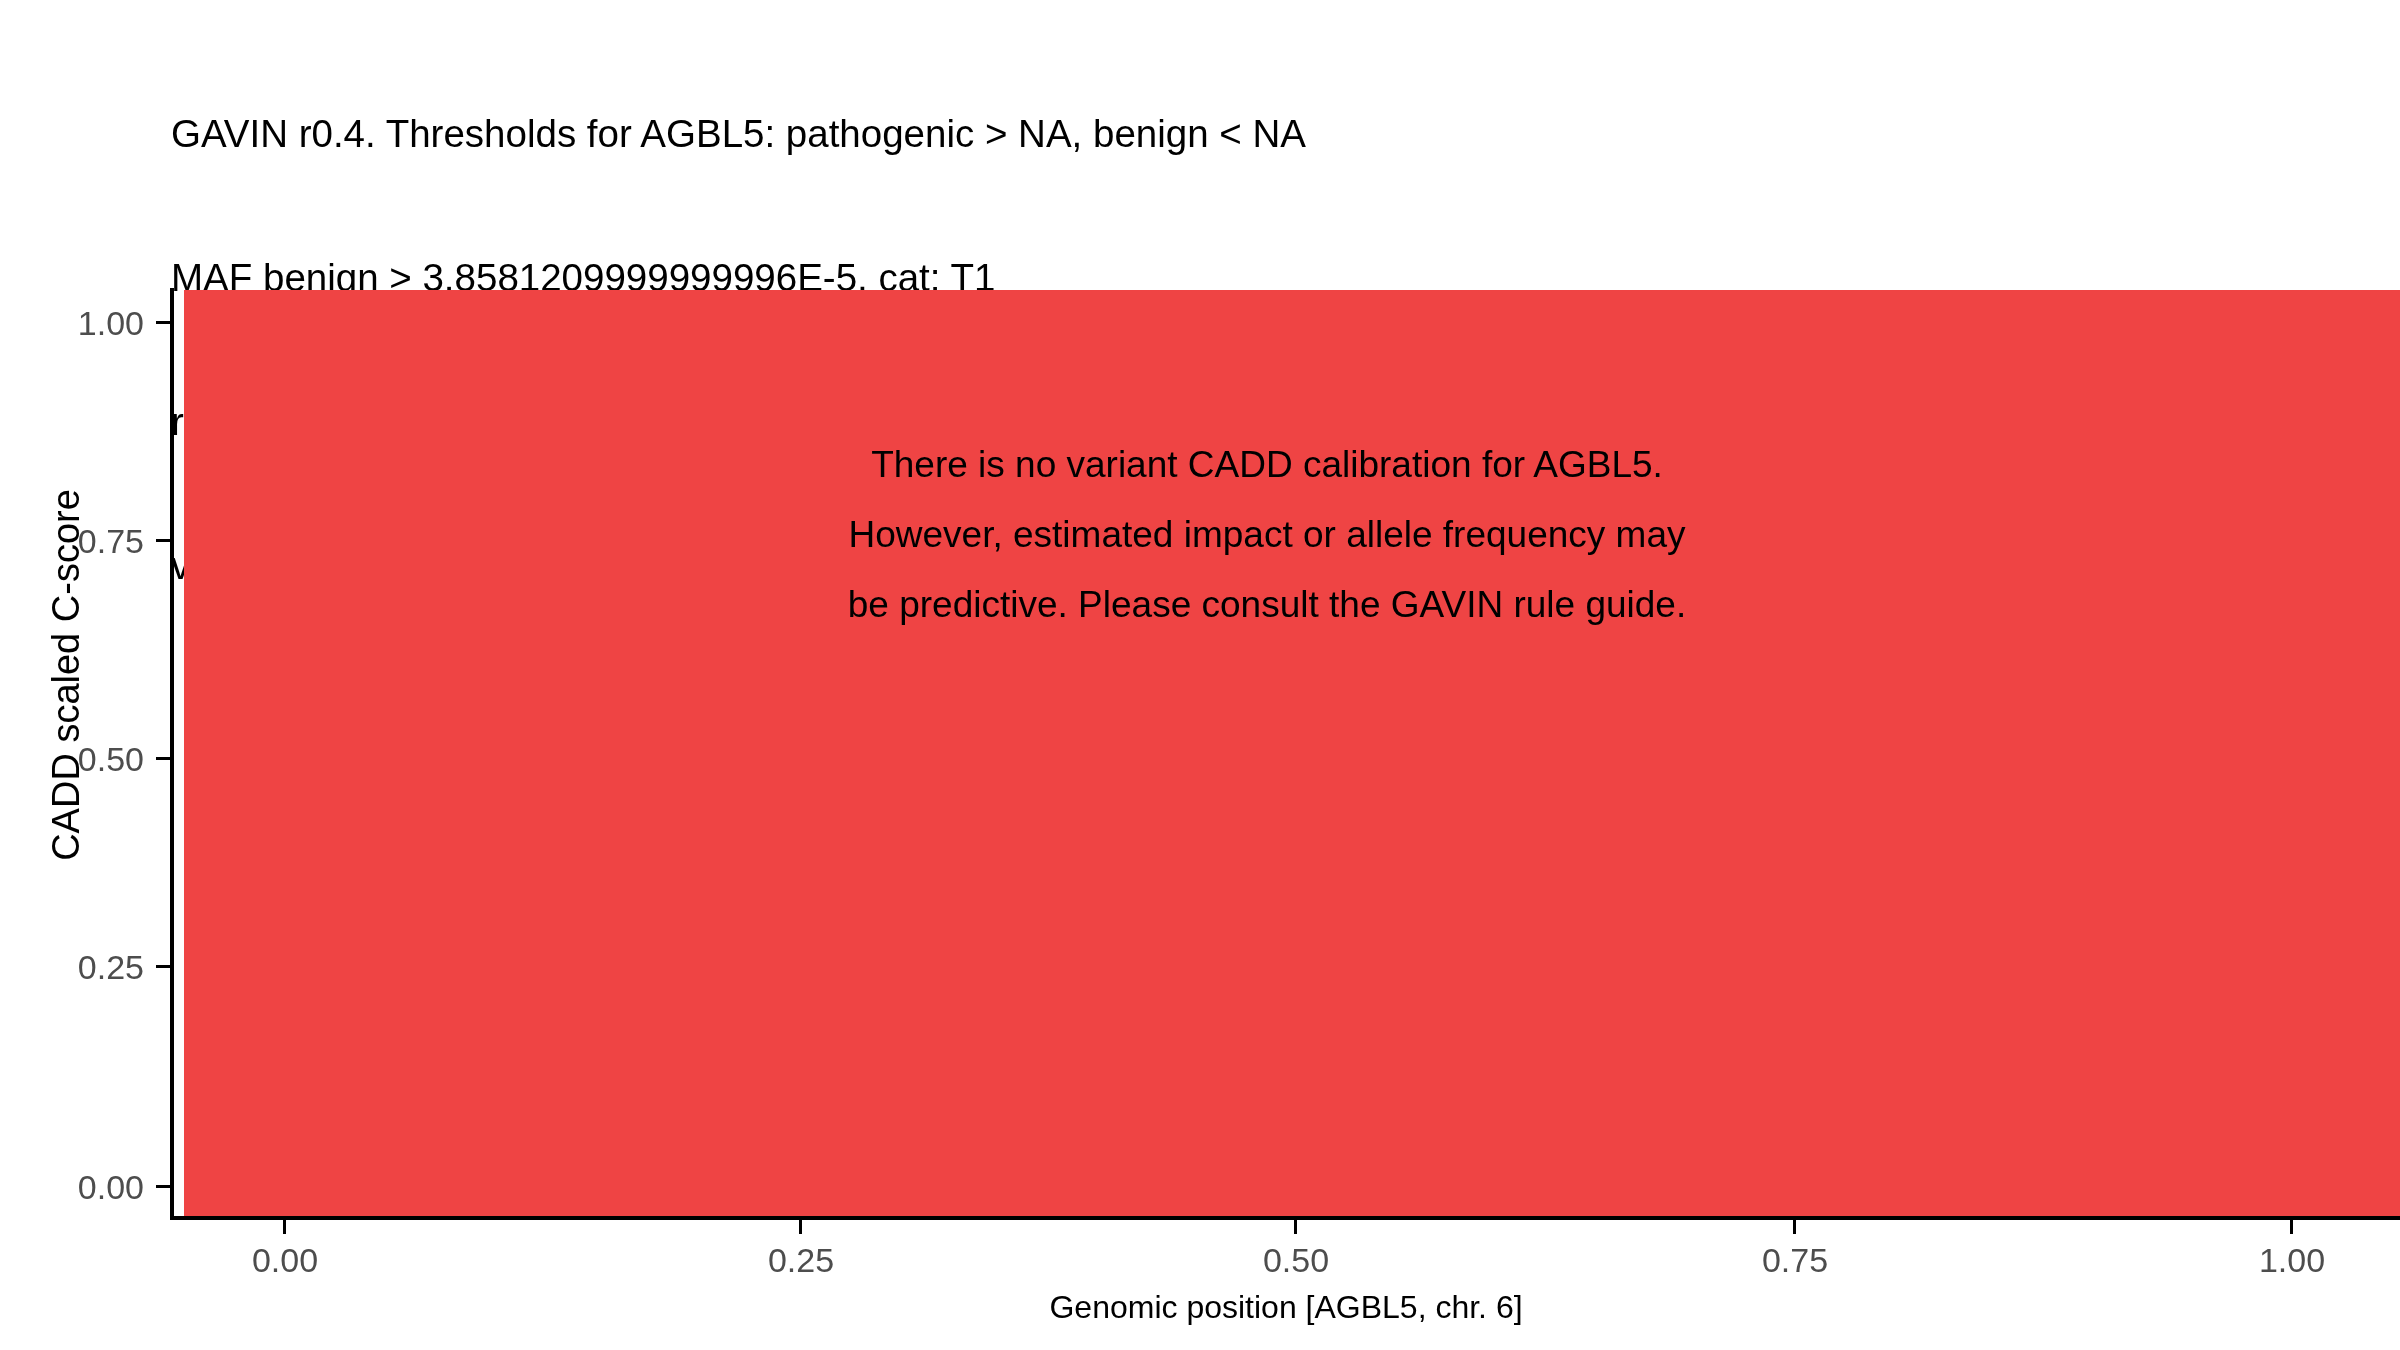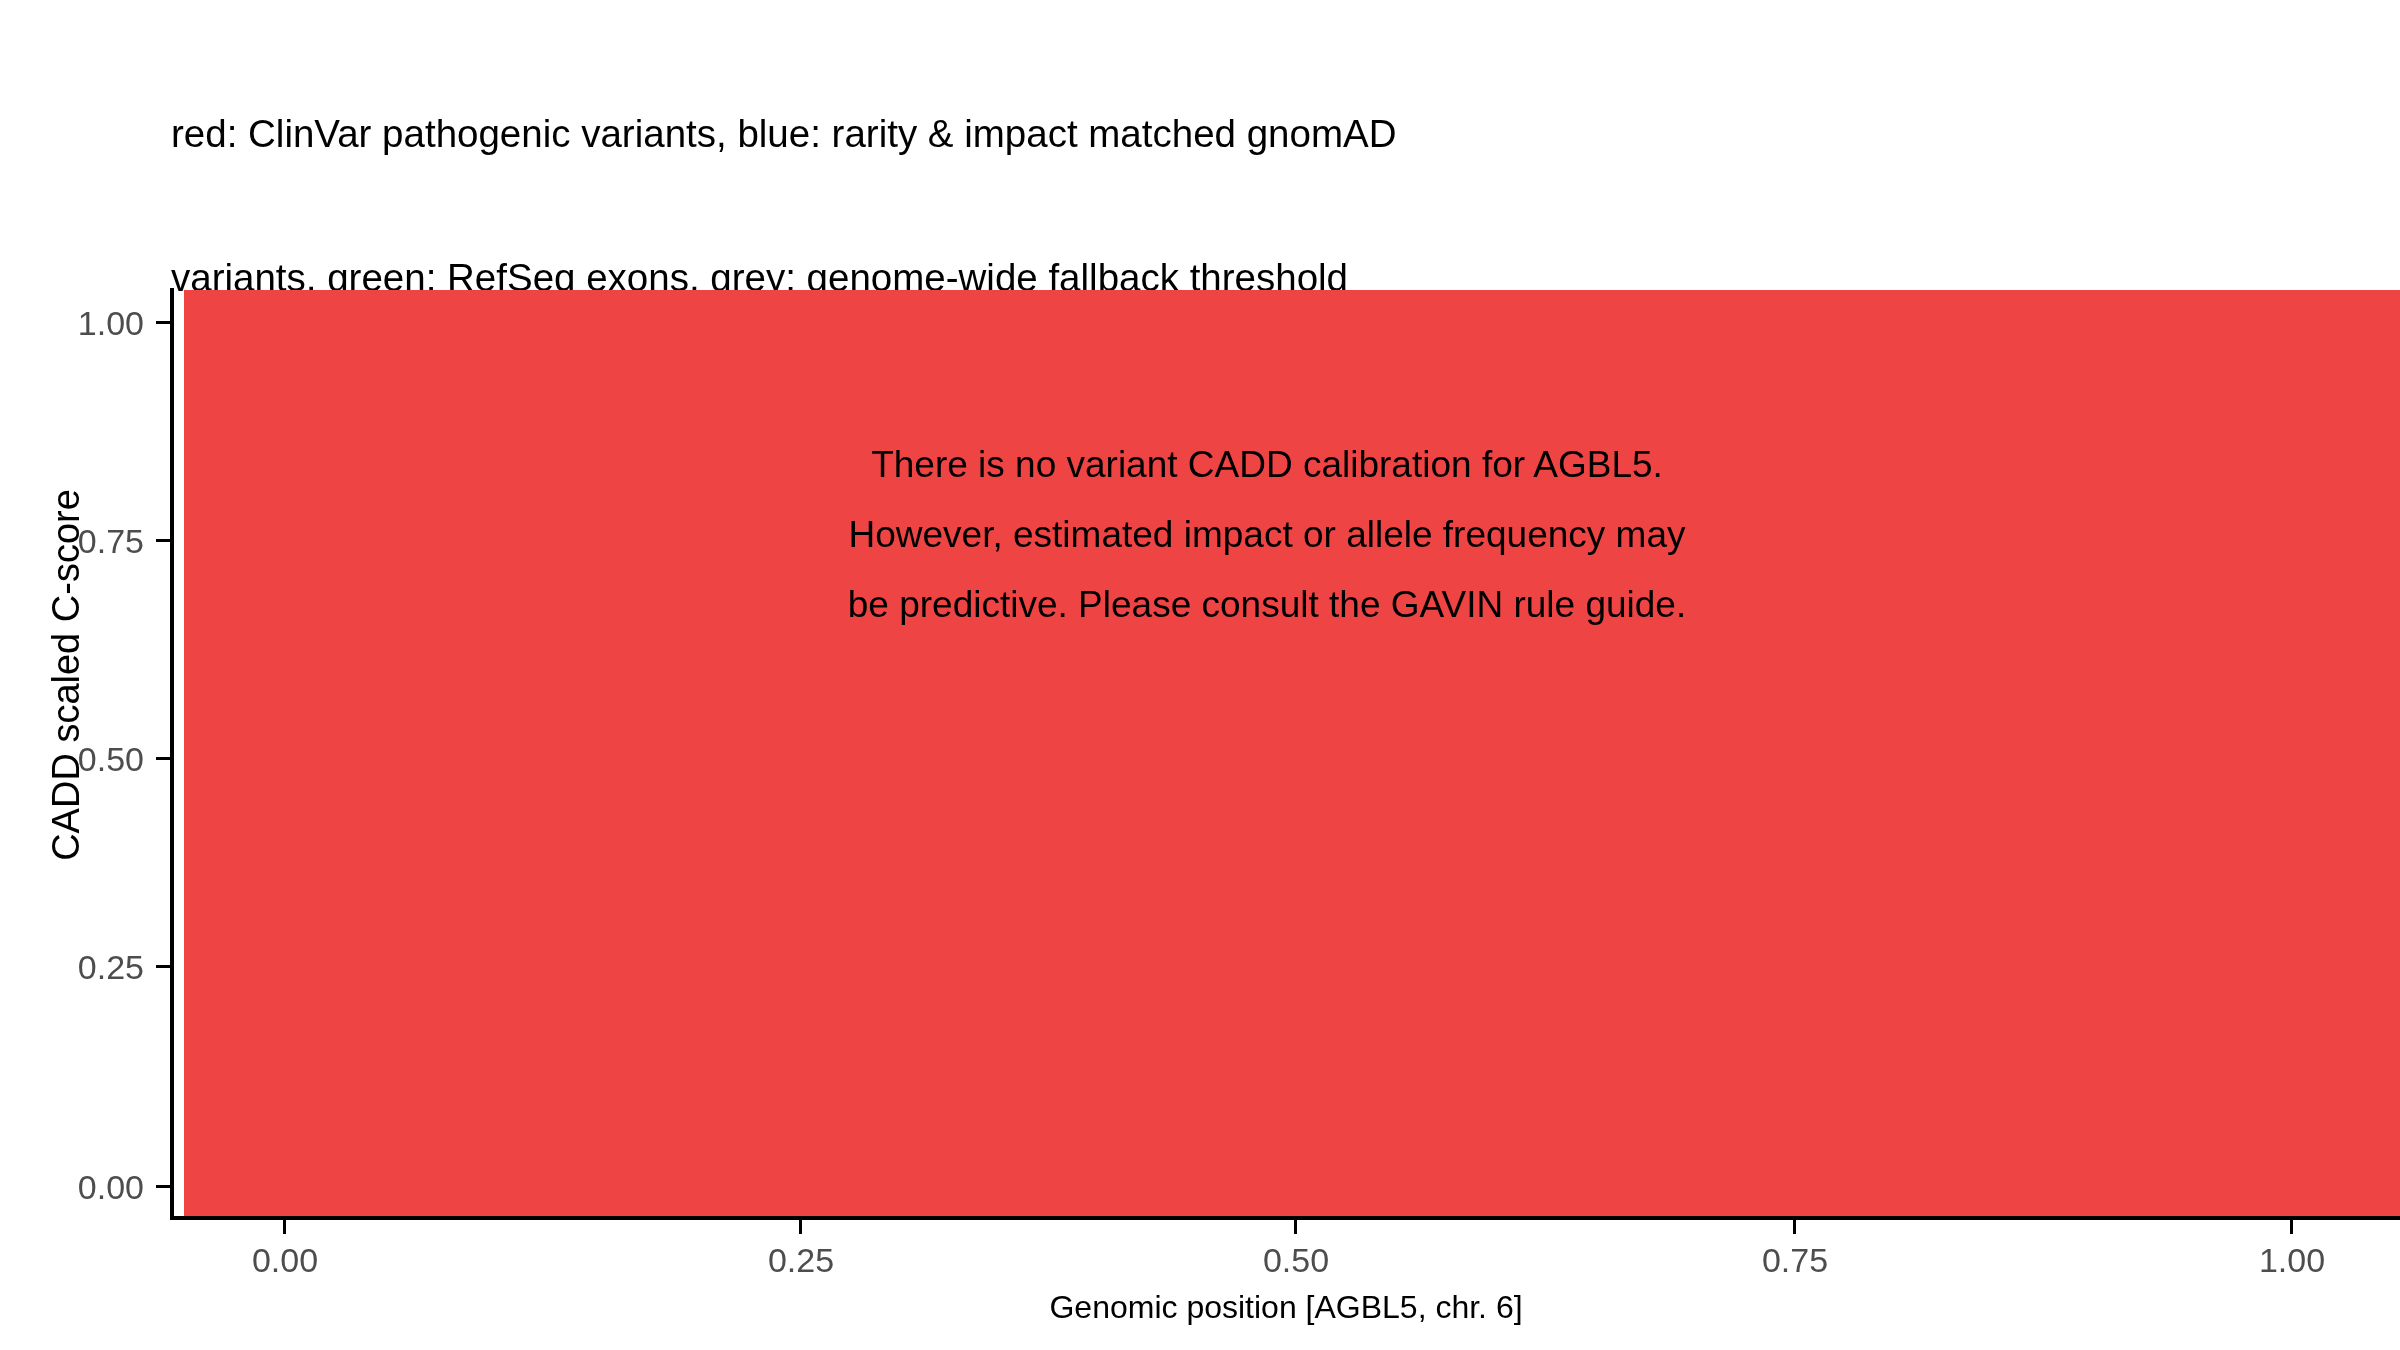--- a/index.html
+++ b/index.html
@@ -135,20 +135,22 @@
     color: #000000;
   }
   #panel-annotation .annot-line { display: block; }
 </style>
 </head>
 <body>
 
 <div id="root">
 
   <div id="plot-title">
+    <span class="title-line">GAVIN r0.4. Thresholds for AGBL5: pathogenic &gt; NA, benign &lt; NA</span>
+    <span class="title-line">MAF benign &gt; 3.8581209999999996E-5, cat: T1</span>
     <span class="title-line">red: ClinVar pathogenic variants, blue: rarity &amp; impact matched gnomAD</span>
     <span class="title-line">variants, green: RefSeq exons, grey: genome-wide fallback threshold</span>
   </div>
 
   <div id="panel">
 
     <div id="panel-annotation" style="left:368px; top:140px;">
       <span class="annot-line">There is no variant CADD calibration for AGBL5.</span>
       <span class="annot-line">However, estimated impact or allele frequency may</span>
       <span class="annot-line">be predictive. Please consult the GAVIN rule guide.</span>

